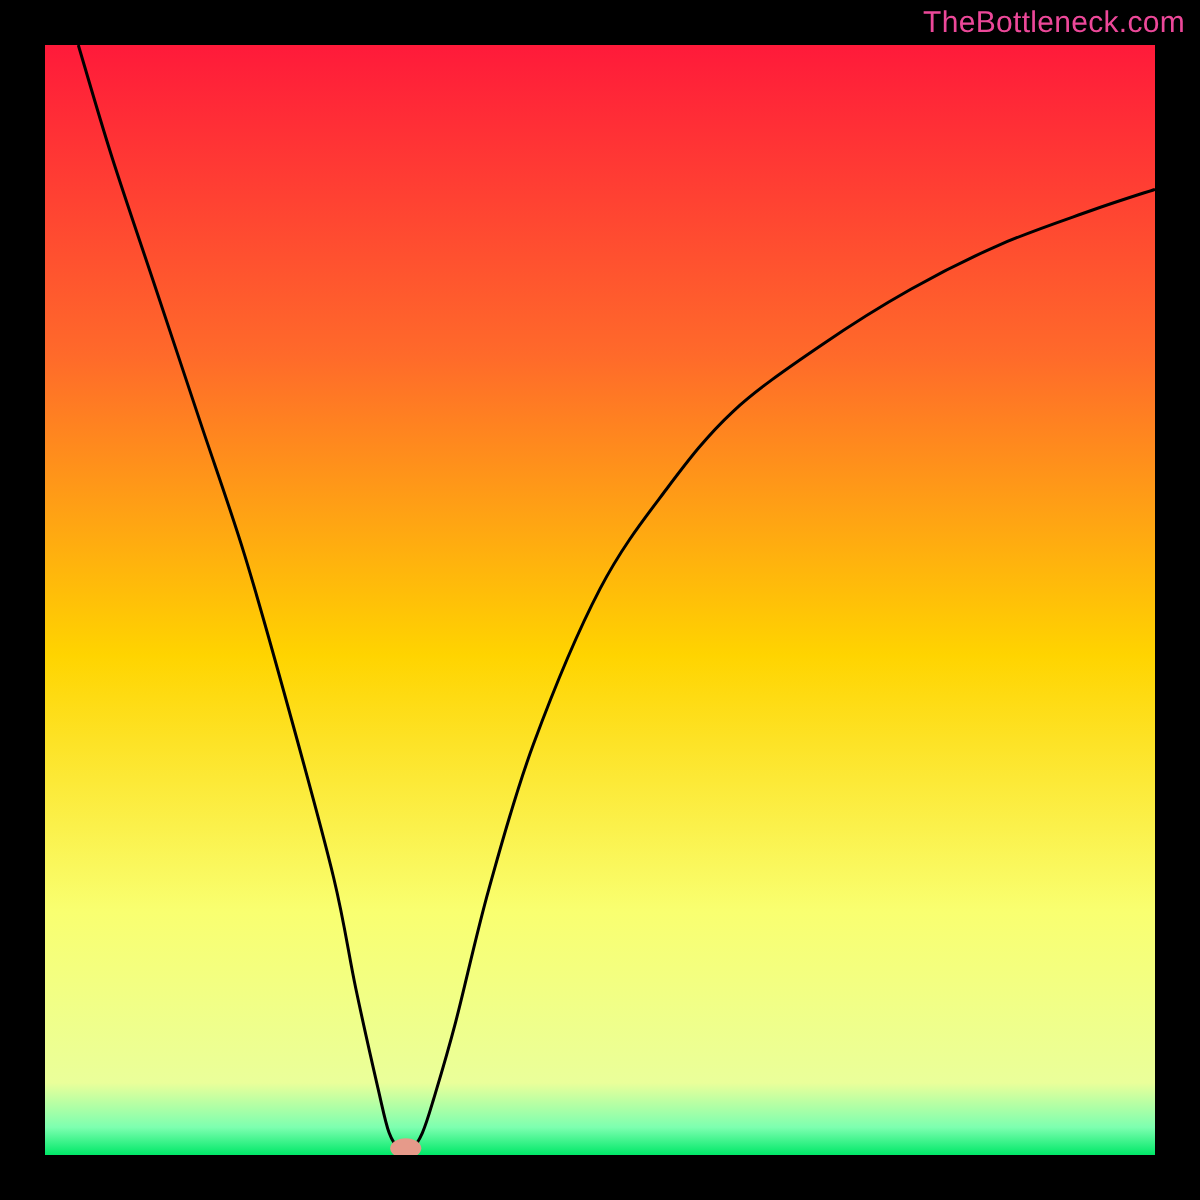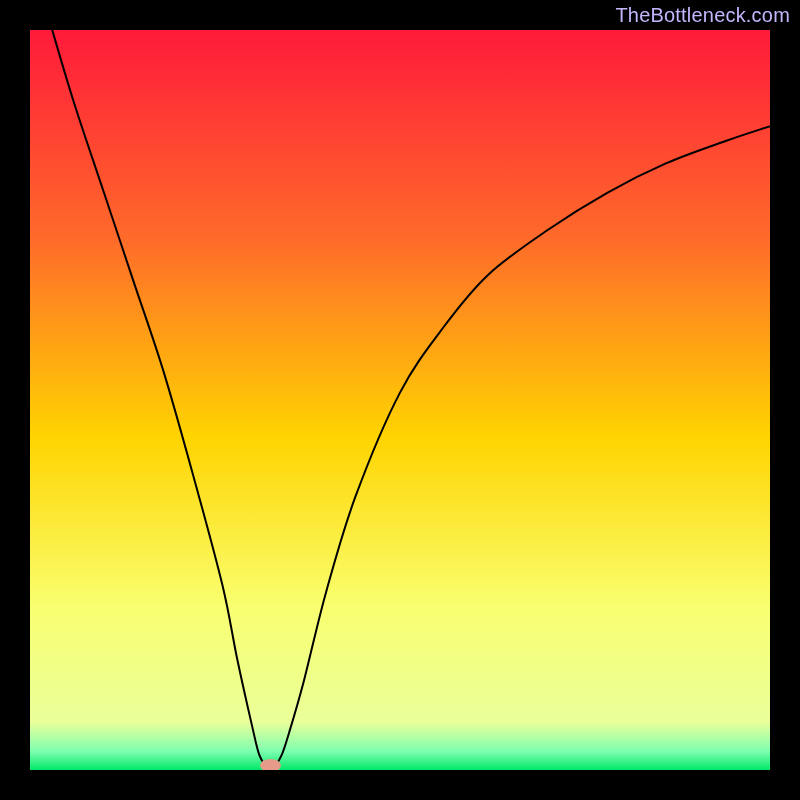--- a/index.html
+++ b/index.html
@@ -9,21 +9,21 @@
     width: 800px;
     height: 800px;
     overflow: hidden;
     position: relative;
     font-family: Arial, Helvetica, sans-serif;
   }
   .watermark {
     position: absolute;
     top: 4px;
     right: 10px;
-    color: #c4b5fd;
+    color: #ec4899;
     font-size: 20px;
     font-weight: 400;
     z-index: 10;
     letter-spacing: 0.2px;
   }
   .plot-frame {
     position: absolute;
     left: 30px;
     top: 30px;
     width: 740px;

